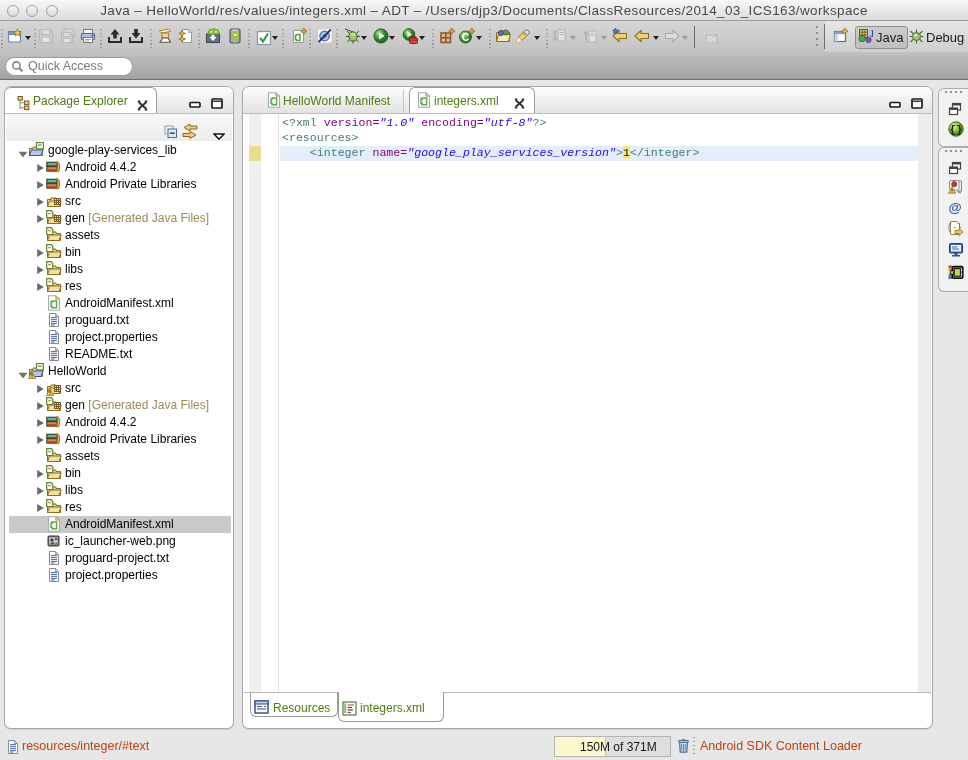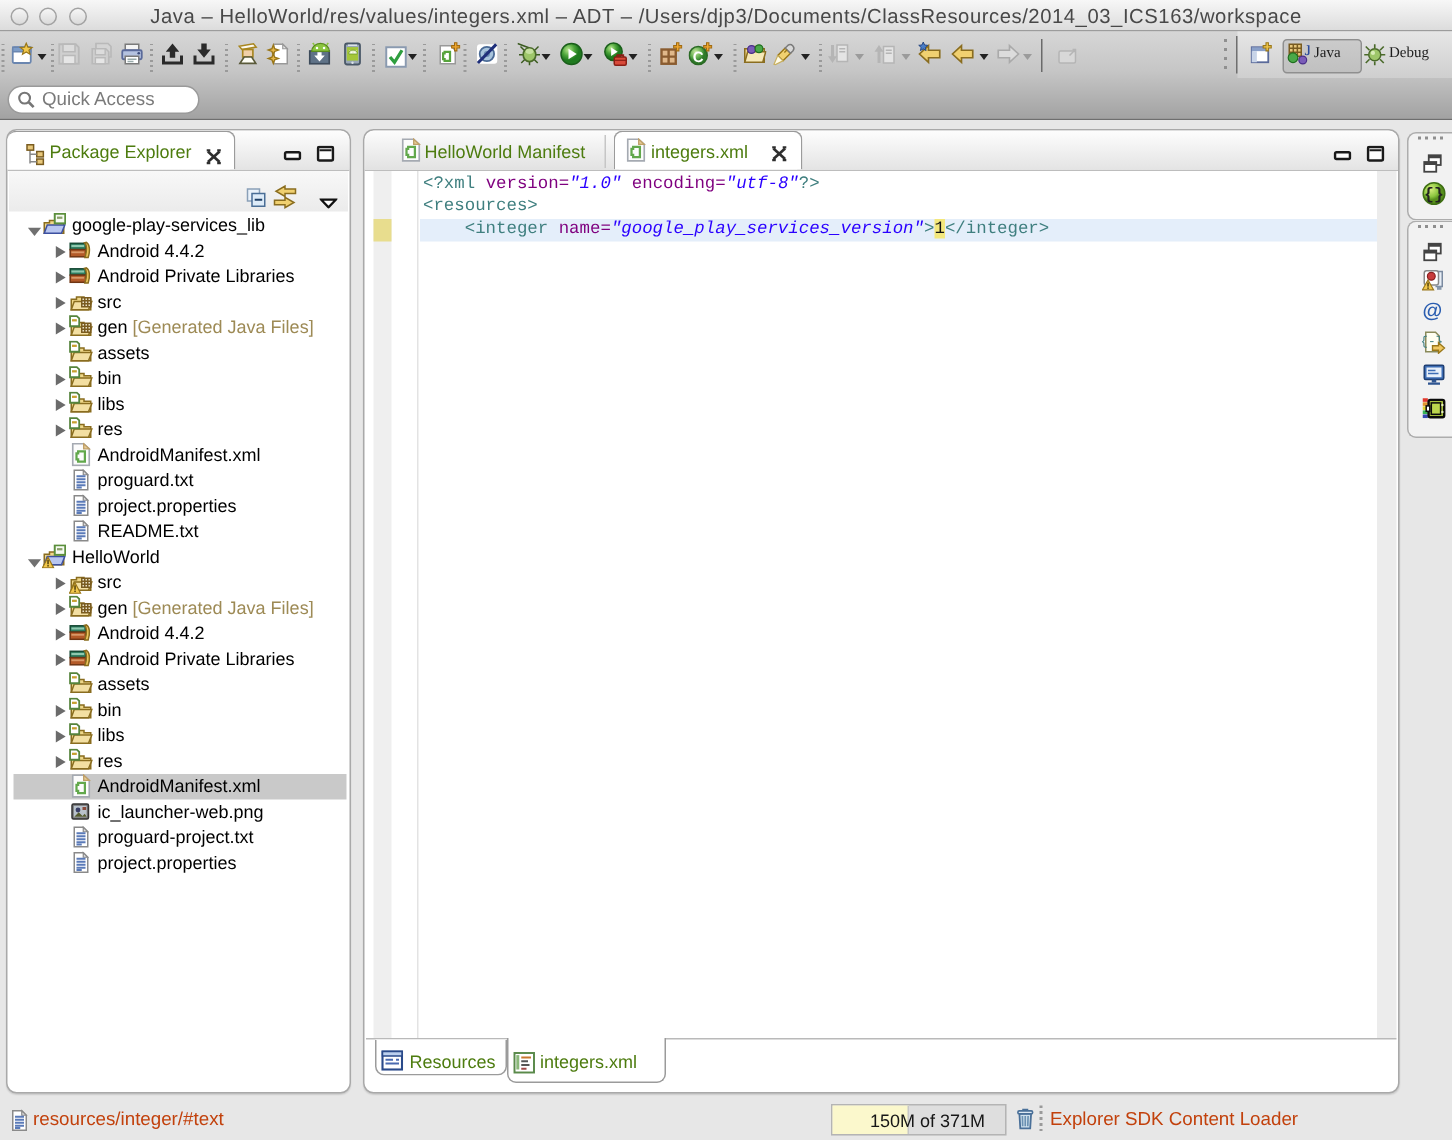--- a/index.html
+++ b/index.html
@@ -21,21 +21,21 @@
   .tsep{position:absolute;top:8px;height:21px;width:1.5px;
     background-image:repeating-linear-gradient(#9a9a9a 0 1.2px,transparent 1.2px 3.6px);}
   #qa{position:absolute;left:5px;top:36px;width:126px;height:17px;background:#fff;
     border:1px solid #9a9a9a;border-radius:10px;}
   #qa span{position:absolute;left:22px;top:1px;font-size:12.5px;color:#7a7a7a;}
   #persp{position:absolute;left:825px;top:0px;width:144px;height:31px;
     background:linear-gradient(#e6e6e6,#cfcfcf);}
   #persp-sep{position:absolute;left:824px;top:3px;width:1px;height:25px;background:#6f6f6f;}
   #javabtn{position:absolute;left:855px;top:5px;width:51px;height:21px;
     background:linear-gradient(#cbcbcb,#c0c0c0);border:1px solid #8f8f8f;border-radius:3px;}
-  .ptext{font-size:10px;color:#1c1c1c;font-family:Liberation Serif, serif;}
+  .ptext{font-size:13px;color:#1c1c1c;}
   .panel{position:absolute;background:#fff;border:1px solid #a9a9a9;border-radius:7px;
     box-shadow:0 1px 1px rgba(0,0,0,0.12);}
   .phead{position:absolute;left:0;top:0;right:0;height:26px;
     background:linear-gradient(#fdfdfd,#e4e4e4);border-bottom:1px solid #bdbdbd;
     border-radius:7px 7px 0 0;}
   .tab-active{position:absolute;top:0;height:26px;background:#fff;
     border:1px solid #9b9b9b;border-bottom:none;border-radius:6px 6px 0 0;box-sizing:border-box;}
   .tabtext{font-size:12px;color:#4d7c0f;}
   #pkgpanel{left:4px;top:86px;width:228px;height:641px;}
   #pkghead2{position:absolute;left:1px;top:27px;width:226px;height:27px;
@@ -822,16 +822,16 @@
     <path d="M3.6,4.5 L11.4,4.5 L10.8,14.2 L4.2,14.2 Z" fill="#cfe0ec" stroke="#4a7099" stroke-width="1.2"></path>
     <rect x="2.6" y="2.6" width="9.8" height="1.9" rx="0.9" fill="#dce8f2" stroke="#4a7099" stroke-width="1.1"></rect>
     <path d="M6,2.6 L6,1.7 L9,1.7 L9,2.6" fill="none" stroke="#4a7099" stroke-width="1"></path>
     <g stroke="#6a90b2" stroke-width="1.1">
             <line x1="5.6" y1="6" x2="5.8" y2="12.8"></line>
             <line x1="7.5" y1="6" x2="7.5" y2="12.8"></line>
             <line x1="9.4" y1="6" x2="9.2" y2="12.8"></line>
           </g>
         </svg></div>
     <div class="abs" style="left:693px;top:6px;height:17px;width:2px;background-image:repeating-linear-gradient(#9a9a9a 0 1.5px,transparent 1.5px 4px);"></div>
-    <span class="stext abs" style="left:700px;top:8px;">Explorer SDK Content Loader</span>
+    <span class="stext abs" style="left:700px;top:8px;">Android SDK Content Loader</span>
   </div>
 
 </div>
 
 </body></html>

